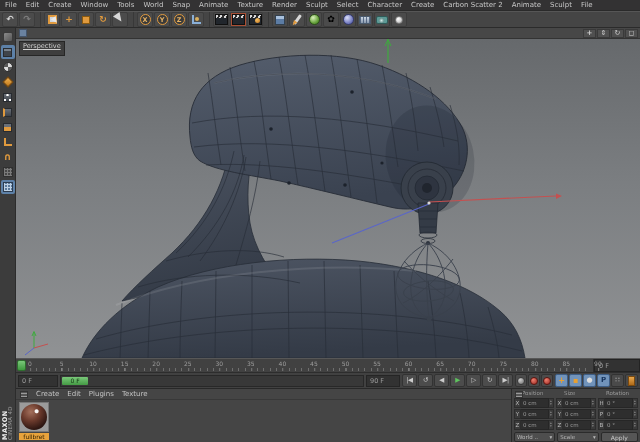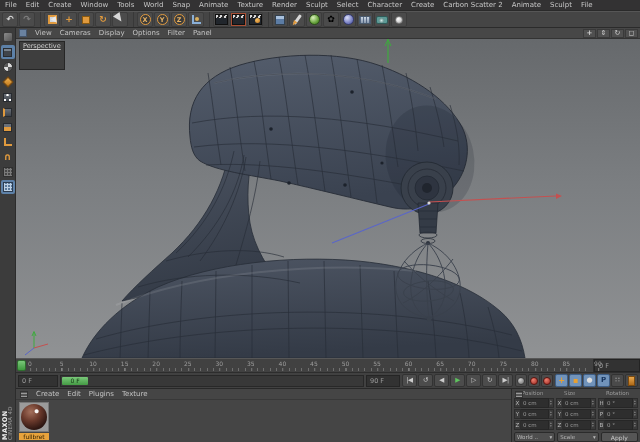--- a/index.html
+++ b/index.html
@@ -70,21 +70,21 @@
 
   
   #vpmenu{height:11px;background:#474747;border-bottom:1px solid #333;display:flex;align-items:center;gap:8px;padding:0 2px 0 3px;}
   .vmi{font-size:7px;color:#c3c3c3;}
   #vpctrl{margin-left:auto;display:flex;gap:1px;}
   .vbtn{width:13px;height:9px;display:flex;align-items:center;justify-content:center;background:#505050;border:1px solid #3a3a3a;color:#c4c4c4;}
   .vbtn .glyph{font-size:7px;}
 
   
   #canvas{flex:1;position:relative;background:linear-gradient(180deg,#66696c 0%,#7b7e81 45%,#909294 100%);overflow:hidden;}
-  #persp-label{position:absolute;top:2px;left:3px;background:#3e3e3e;border:1px solid #262626;color:#d0d0d0;font-size:6.5px;padding:0 3px 19px 3px;z-index:2;text-decoration:underline;}
+  #persp-label{position:absolute;top:2px;left:3px;background:#3e3e3e;border:1px solid #262626;color:#d0d0d0;font-size:6.5px;padding:0 3px 5px 3px;z-index:2;text-decoration:underline;}
   #canvas svg{position:absolute;inset:0;}
 
   
   #ruler-row{height:14px;background:#3d3d3d;border-top:1px solid #575757;display:flex;}
   #ruler{flex:1;position:relative;background:#414141;border-right:1px solid #2c2c2c;}
   #ruler::after{content:'';position:absolute;left:14px;right:6px;bottom:1px;height:3px;background:repeating-linear-gradient(90deg,#6e6e6e 0 1px,transparent 1px 6.31px);}
   .tick{position:absolute;top:1px;transform:translateX(-50%);font-size:6px;color:#9d9d9d;}
   .tick::after{content:'';position:absolute;left:50%;top:8px;width:1px;height:3px;background:#8a8a8a;}
   #playhead{position:absolute;left:1px;top:1px;width:9px;height:11px;background:linear-gradient(#7ac87a,#3f9a3f);border:1px solid #2e6e2e;border-radius:2px;}
   #curframe-box{width:46px;background:#323232;border:1px solid #232323;color:#9c9c9c;font-size:6.5px;display:flex;align-items:center;padding-left:4px;}
@@ -264,28 +264,20 @@
         </span>
         <div id="brand">
         <span class="maxon">MAXON</span>
         <span class="cinema">CINEMA 4D</span>
       </div>
       </div>
 
     <div id="center">
       <div id="vpmenu">
         <span class="shape s-vpicon"></span>
-        <span id="vpmenu-items" style="display:flex;gap:8px">
-            <span class="vmi">View</span>
-            <span class="vmi">Cameras</span>
-            <span class="vmi">Display</span>
-            <span class="vmi">Options</span>
-            <span class="vmi">Filter</span>
-            <span class="vmi">Panel</span>
-          </span>
         <span id="vpctrl">
             <span class="vbtn">
               <span class="glyph ic-light ic-b">+</span>
             </span>
             <span class="vbtn">
               <span class="glyph ic-light">⇕</span>
             </span>
             <span class="vbtn">
               <span class="glyph ic-light">↻</span>
             </span>

